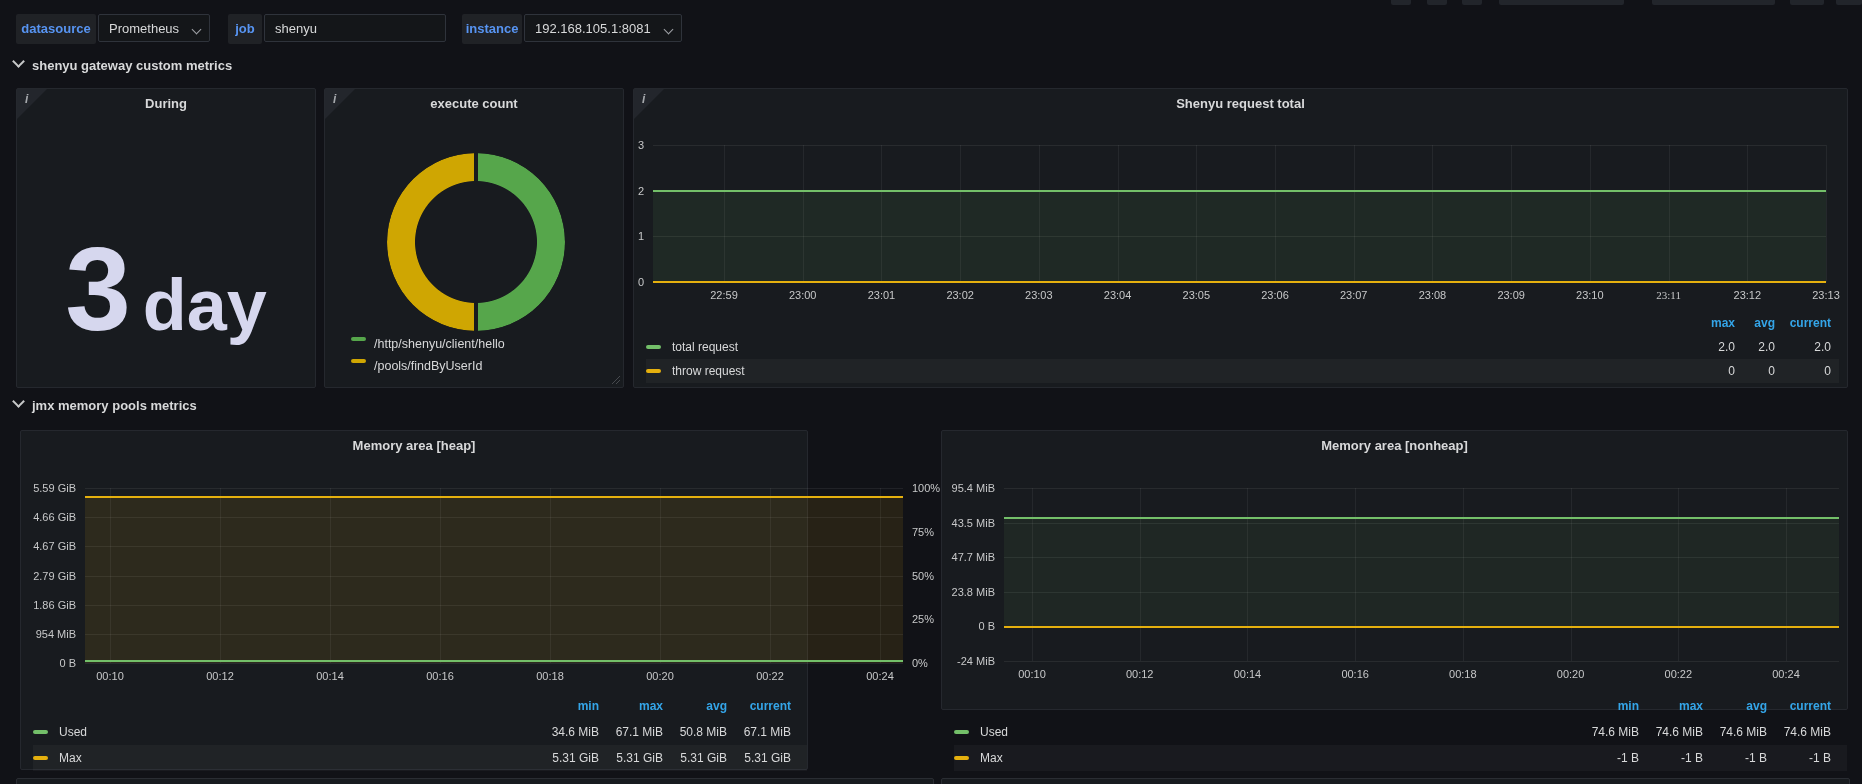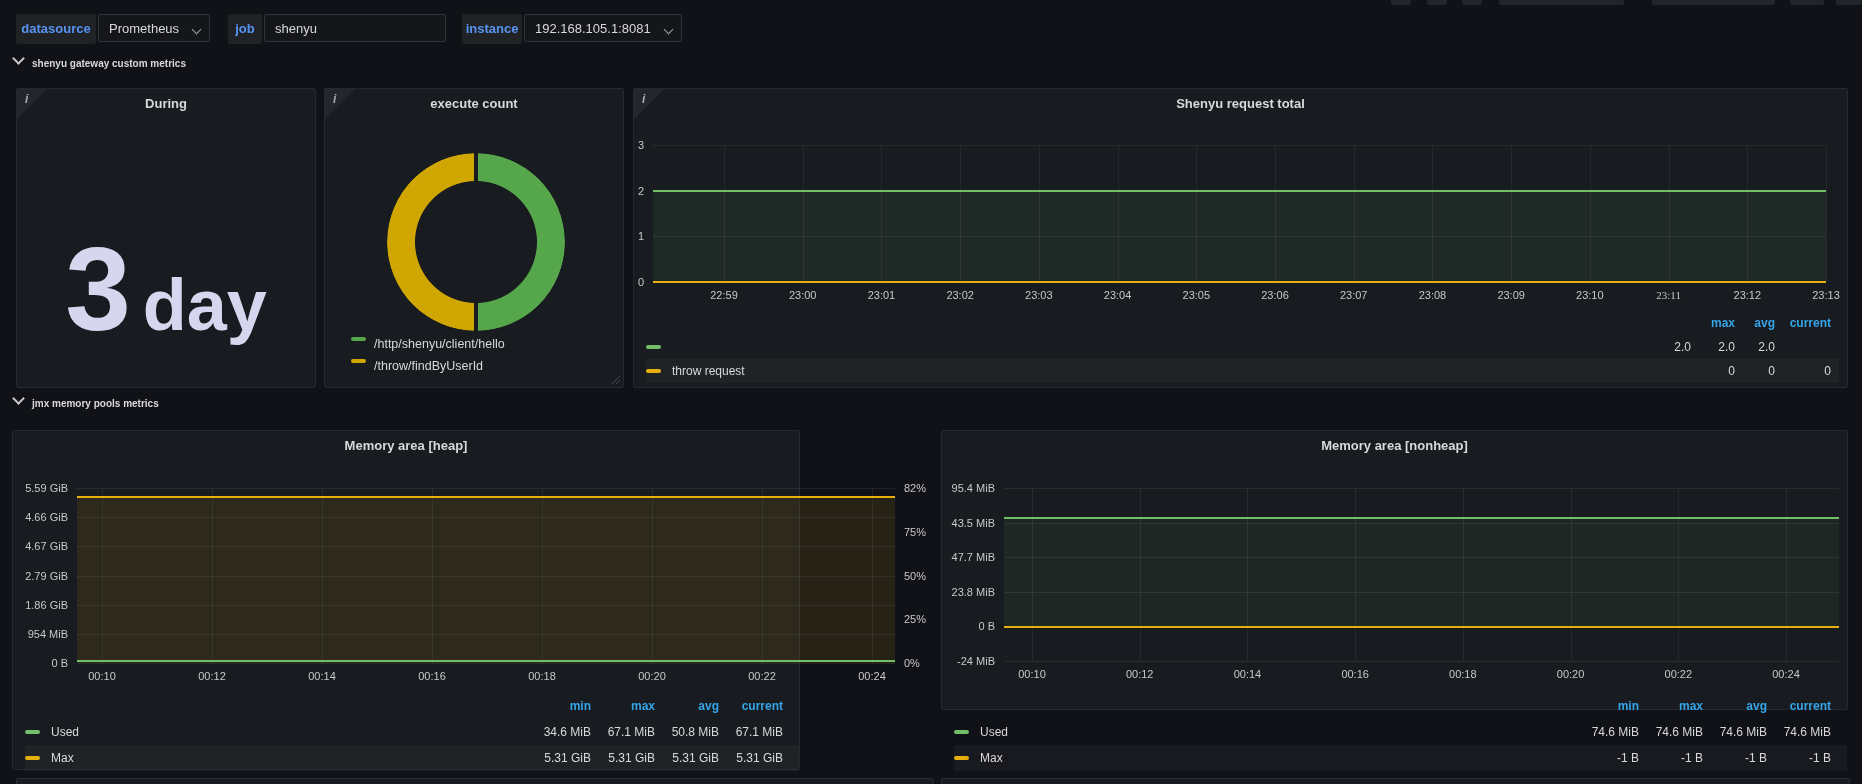--- a/index.html
+++ b/index.html
@@ -13,21 +13,21 @@
   .var-control{position:absolute;top:14px;height:28px;line-height:28px;background:#141619;
                border:1px solid #2f333b;border-radius:2px;font-size:13px;color:#d8d9da;
                padding:0 10px;box-sizing:border-box;white-space:nowrap;}
   .var-control .chev-sm{position:absolute;right:9px;top:11px;}
   .chev-sm{width:6px;height:6px;border-right:1.5px solid #9fa2a6;border-bottom:1.5px solid #9fa2a6;
            transform:rotate(45deg);display:inline-block;}
   input.var-input{position:absolute;top:14px;height:28px;background:#141619;border:1px solid #2f333b;
            border-radius:2px;font-size:13px;color:#d8d9da;padding:0 10px;box-sizing:border-box;
            font-family:"Liberation Sans",sans-serif;outline:none;}
   
-  .row-header{position:absolute;font-size:10px;font-weight:700;color:#d8d9da;cursor:pointer;}
+  .row-header{position:absolute;font-size:13px;font-weight:700;color:#d8d9da;cursor:pointer;}
   .chev{width:7px;height:7px;border-right:2px solid #c7c8c9;border-bottom:2px solid #c7c8c9;
         transform:rotate(45deg);display:inline-block;margin-right:9px;position:relative;top:-4px;}
   
   .panel{position:absolute;background:#181b1f;border:1px solid #25282e;border-radius:2px;box-sizing:border-box;}
   .panel-title{position:absolute;top:7px;left:0;right:0;text-align:center;font-size:13px;
                font-weight:700;color:#d8d9da;cursor:pointer;}
   .info-corner{position:absolute;top:0;left:0;width:0;height:0;
                border-top:30px solid #23262c;border-right:30px solid transparent;}
   .info-i{position:absolute;top:3px;left:8px;font-size:12px;font-weight:700;color:#a6a9ad;font-style:italic;}
   
@@ -117,21 +117,21 @@
     <div class="info-i">i</div>
     <div class="panel-title">execute count</div>
     <div class="donut" style="background: conic-gradient(rgb(24, 27, 31) 0deg, rgb(24, 27, 31) 1.5deg, rgb(86, 166, 75) 1.5deg, rgb(86, 166, 75) 178.5deg, rgb(24, 27, 31) 178.5deg, rgb(24, 27, 31) 180deg, rgb(24, 27, 31) 180deg, rgb(24, 27, 31) 181.5deg, rgb(207, 166, 2) 181.5deg, rgb(207, 166, 2) 358.5deg, rgb(24, 27, 31) 358.5deg, rgb(24, 27, 31) 360deg);"></div>
     <div class="donut-legend" style="top:248px">
       <div class="legend-line">
         <span class="swatch" style="background-color: rgb(86, 166, 75);"></span>
         <span>/http/shenyu/client/hello</span>
       </div>
       <div class="legend-line">
         <span class="swatch" style="background-color: rgb(207, 166, 2);"></span>
-        <span>/throw/findByUserId</span>
+        <span>/pools/findByUserId</span>
       </div>
     </div>
     <div class="resize-handle"></div>
   </div>
 
   <div class="panel" style="left:633px;top:88px;width:1215px;height:300px">
     <div class="info-corner"></div>
     <div class="info-i">i</div>
     <div class="panel-title">Shenyu request total</div>
     <div class="plot" style="left:19px;top:56px;width:1173px;height:137px">
@@ -184,59 +184,60 @@
     <div class="legend" style="left:12px;right:8px;top:222px">
       <div class="lrow cols3">
         <span></span>
           <span></span>
         <span class="lg-h" style="color: rgb(52, 165, 232);">max</span>
         <span class="lg-h" style="color: rgb(52, 165, 232);">avg</span>
         <span class="lg-h" style="color: rgb(52, 165, 232);">current</span>
       </div>
       <div class="lrow cols3">
         <span class="swatch" style="background-color: rgb(115, 191, 105);"></span>
+        <span class="lg-name">total request</span>
         <span class="lg-val">2.0</span>
         <span class="lg-val">2.0</span>
         <span class="lg-val">2.0</span>
       </div>
       <div class="lrow cols3 stripe">
         <span class="swatch" style="background-color: rgb(229, 176, 14);"></span>
         <span class="lg-name">throw request</span>
         <span class="lg-val">0</span>
         <span class="lg-val">0</span>
         <span class="lg-val">0</span>
       </div>
     </div>
   </div>
 
   <div class="row-header" style="left:14px;top:398px">
     <span class="chev"></span><span>jmx memory pools metrics</span>
   </div>
 
-  <div class="panel mem" style="left:12px;top:430px;width:788px;height:340px">
+  <div class="panel mem" style="left:20px;top:430px;width:788px;height:340px">
     <div class="panel-title">Memory area [heap]</div>
     <div class="plot" style="left:64px;top:57px;width:818px;height:175px">
       <div style="position:absolute;inset:0">
           <div class="hgrid" style="top: 0%;"></div>
           <div class="ylabel left" style="top: 0%;">5.59 GiB</div>
           <div class="hgrid" style="top: 16.6667%;"></div>
           <div class="ylabel left" style="top: 16.6667%;">4.66 GiB</div>
           <div class="hgrid" style="top: 33.3333%;"></div>
           <div class="ylabel left" style="top: 33.3333%;">4.67 GiB</div>
           <div class="hgrid" style="top: 50%;"></div>
           <div class="ylabel left" style="top: 50%;">2.79 GiB</div>
           <div class="hgrid" style="top: 66.6667%;"></div>
           <div class="ylabel left" style="top: 66.6667%;">1.86 GiB</div>
           <div class="hgrid" style="top: 83.3333%;"></div>
           <div class="ylabel left" style="top: 83.3333%;">954 MiB</div>
           <div class="hgrid" style="top: 100%;"></div>
           <div class="ylabel left" style="top: 100%;">0 B</div>
         </div>
       <div style="position:absolute;inset:0">
-          <div class="ylabel right" style="top: 0%;">82%</div>
+          <div class="ylabel right" style="top: 0%;">100%</div>
           <div class="ylabel right" style="top: 25%;">75%</div>
           <div class="ylabel right" style="top: 50%;">50%</div>
           <div class="ylabel right" style="top: 75%;">25%</div>
           <div class="ylabel right" style="top: 100%;">0%</div>
         </div>
       <div class="series-fill" style="top: 5%; bottom: 0px; background: rgba(234, 176, 20, 0.1);"></div>
       <div class="xticks" style="left:25px;right:23px">
           <div class="vgrid" style="left: 0%;"></div>
           <div class="xlabel" style="left: 0%;">00:10</div>
           <div class="vgrid" style="left: 14.2857%;"></div>

